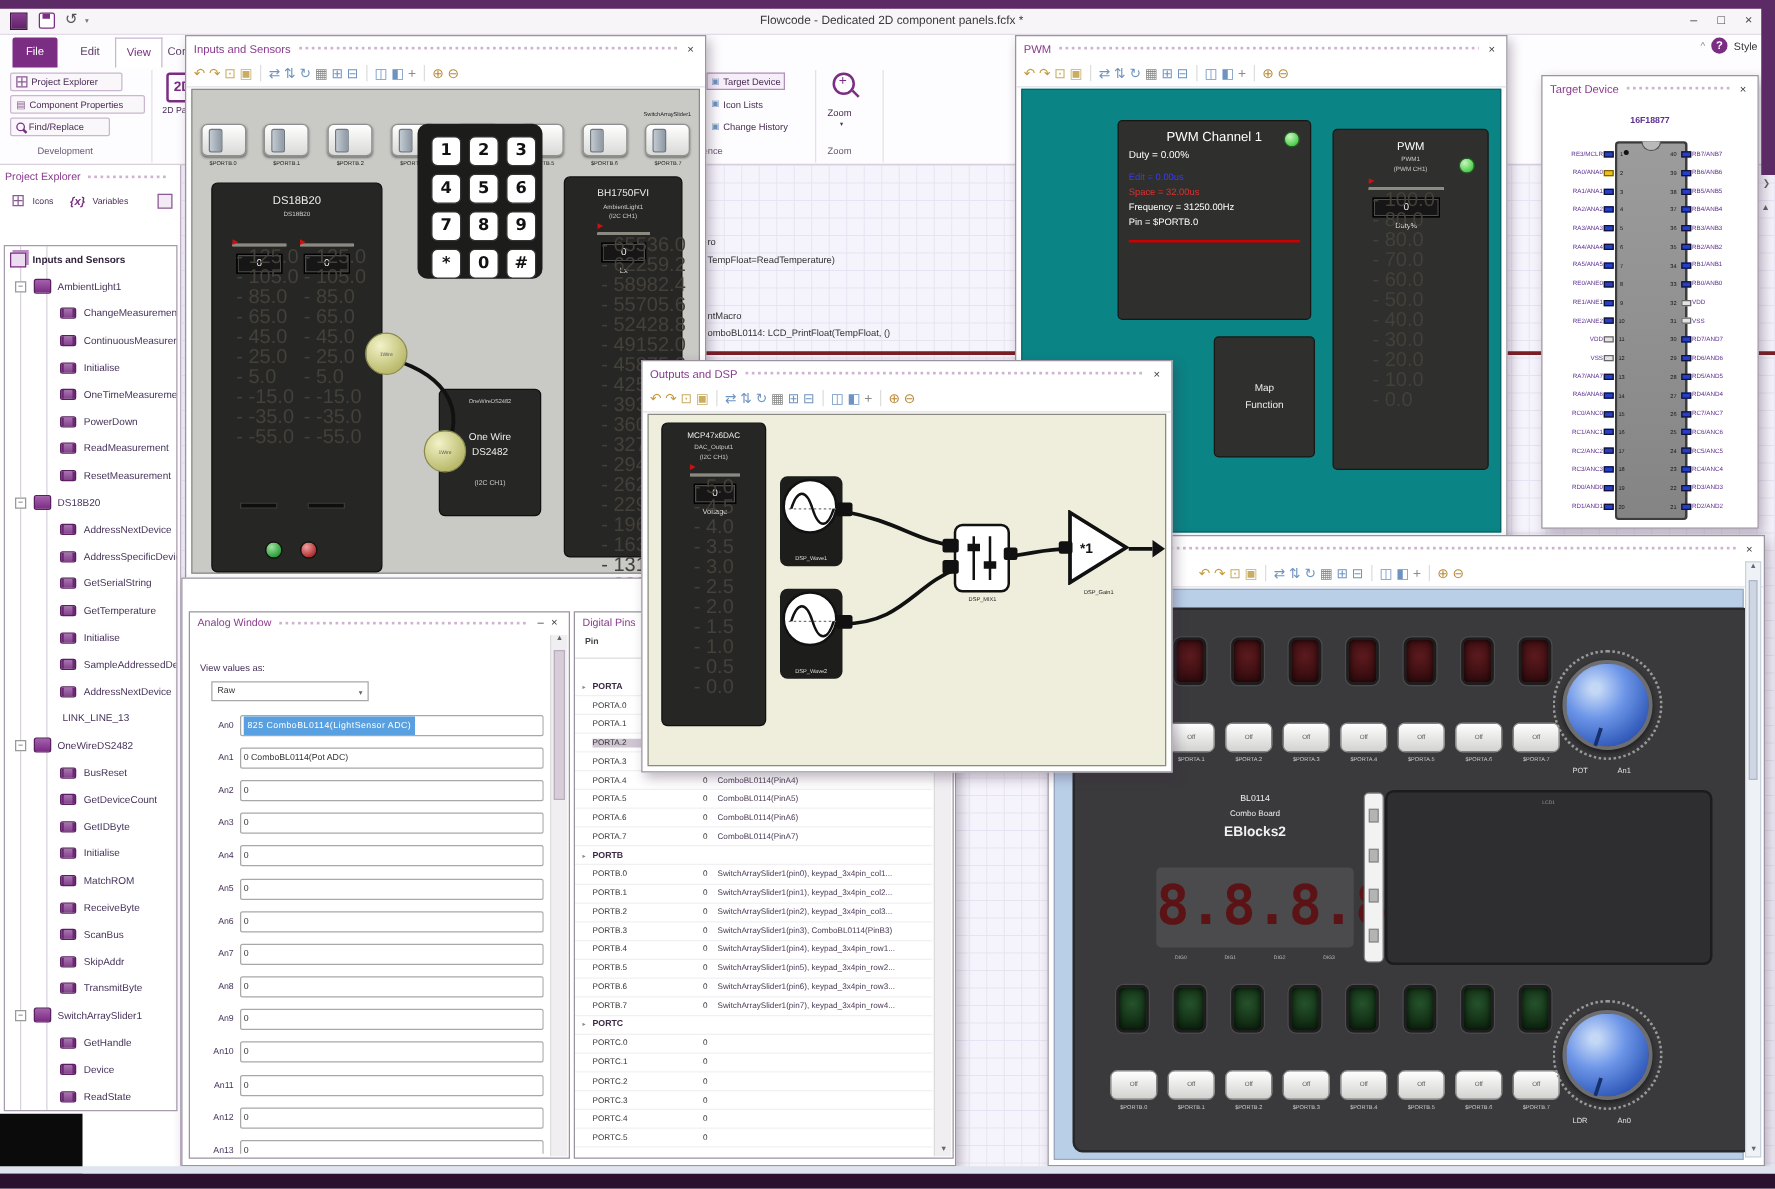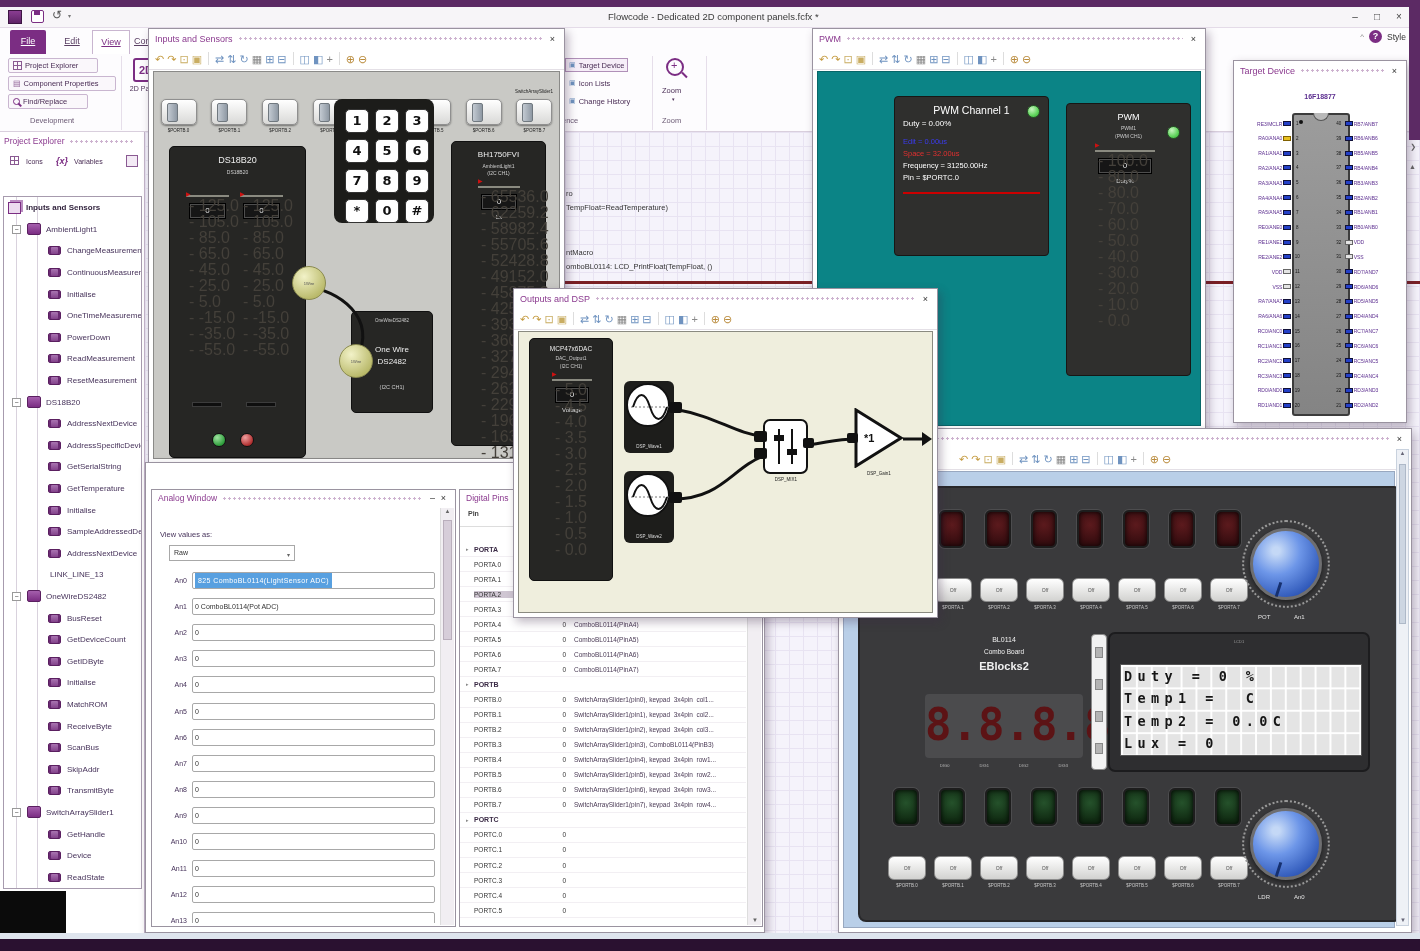--- a/index.html
+++ b/index.html
@@ -18,21 +18,21 @@
   .tb-caret{position:absolute;left:68px;top:5px;font-size:6px;color:#777;}
   .tb-title{position:absolute;left:608px;top:4px;font-size:9.5px;color:#3a3a3a;}
   .wbtn{position:absolute;top:2px;width:18px;height:16px;text-align:center;font-size:10px;color:#444;line-height:16px;}
   .style-row{position:absolute;right:14px;top:30px;z-index:50;display:flex;align-items:center;gap:5px;}
   .style-caret{font-size:8px;color:#888;}
   .help-circ{width:13px;height:13px;border-radius:50%;background:#7b2d83;color:#fff;font-size:9px;font-weight:bold;text-align:center;line-height:13px;}
   .style-lab{font-size:8.5px;color:#333;}
 
   
   .ribbon{position:absolute;left:0;top:28px;width:1420px;height:104px;background:#fdfcfe;border-bottom:1px solid #d9cfdd;z-index:2;}
-  .rtab{position:absolute;top:2px;height:24px;font-size:9px;line-height:22px;text-align:center;color:#5a3f63;text-decoration:underline;}
+  .rtab{position:absolute;top:2px;height:24px;font-size:9px;line-height:22px;text-align:center;color:#5a3f63;}
   .rtab.filled{background:#7b2d83;color:#fff;border-radius:2px 2px 0 0;}
   .rtab.active{background:#fff;border:1px solid #c9b6d0;border-bottom:none;color:#7b2d83;}
   .rgroup-label{position:absolute;font-size:7.5px;color:#6b5a74;}
   .rbtn{position:absolute;height:15px;border:1px solid #c9b6d0;border-radius:2px;background:#faf7fb;font-size:7.5px;color:#4a2d55;display:flex;align-items:center;gap:3px;padding:0 4px;}
   .grid-ic{width:9px;height:9px;border:1px solid #8a5a92;background:linear-gradient(#8a5a92,#8a5a92) center/1px 100% no-repeat,linear-gradient(#8a5a92,#8a5a92) center/100% 1px no-repeat;}
   .list-ic{font-size:8px;color:#8a5a92;line-height:9px;}
   .mag-ic{width:7px;height:7px;border:1.5px solid #7b2d83;border-radius:50%;position:relative;}
   .mag-ic:after{content:"";position:absolute;width:4px;height:1.5px;background:#7b2d83;transform:rotate(45deg);right:-3px;bottom:-1px;}
   .rsep{position:absolute;top:28px;width:1px;height:74px;background:#e6deea;}
   .big2d{position:absolute;left:126px;top:30px;width:40px;height:66px;text-align:center;font-size:7px;color:#4a2d55;}
@@ -670,21 +670,21 @@
     <div class="pw-body"></div>
 
     <div class="pwmbox">
       <div class="pwm-t">PWM Channel 1</div>
       <span class="gled" style="right:8px;top:8px;"></span>
       <div class="pwm-line" style="font-size:8px;">Duty = 0.00%</div>
       <div class="pwm-red"></div>
       <div class="pwm-line" style="margin-top:9px;color:#3b3bf0;">Edit = 0.00us</div>
       <div class="pwm-line" style="color:#e03030;">Space = 32.00us</div>
       <div class="pwm-line">Frequency = 31250.00Hz</div>
-      <div class="pwm-line">Pin = $PORTC.0</div>
+      <div class="pwm-line">Pin = $PORTB.0</div>
     </div>
 
     <div class="pwmsl">
       <div style="text-align:center;font-size:9px;margin-top:8px;">PWM</div>
       <div style="text-align:center;font-size:5px;color:#ccc;margin-top:3px;">PWM1</div>
       <div style="text-align:center;font-size:5px;color:#ccc;margin-top:2px;">(PWM CH1)</div>
       <span class="gled" style="right:10px;top:22px;"></span>
       <div class="sl pwm" style="left:28px;top:46px;width:60px;">
           <div class="sl-track">
             <div class="sl-ticks">
@@ -700,20 +700,24 @@
               <span class="sl-tick">- 10.0</span>
               <span class="sl-tick">- 0.0</span>
             </div>
             <span class="sl-ptr" style="top: calc(100% - 9px);">▶</span>
           </div>
           <div class="sl-val">0</div>
           <div class="sl-unit">Duty%</div>
         </div>
     </div>
 
+    <div class="mapbox">
+      <div style="margin-top:36px;">Map</div>
+      <div style="margin-top:4px;">Function</div>
+    </div>
   </section>
 
   <section class="win win-target">
     <div class="wt">
         <span>Target Device</span>
         <span class="wt-dots"></span>
         <span class="wt-x">×</span>
       </div>
     <div class="chipname">16F18877</div>
     <div class="chipwrap">
@@ -1193,26 +1197,20 @@
 
         <div class="conn">
           <i style="top:12px;"></i>
             <i style="top:44px;"></i>
             <i style="top:76px;"></i>
             <i style="top:108px;"></i>
         </div>
 
         <div class="lcd">
           <div class="lcd-tag">LCD1</div>
-          <div class="lcd-screen">
-              <div class="lcd-line">Duty = 0 %</div>
-              <div class="lcd-line">Temp1 =  C</div>
-              <div class="lcd-line">Temp2 = 0.0C</div>
-              <div class="lcd-line">Lux = 0</div>
-            </div>
         </div>
 
         <div class="led-row" style="left:33px;top:300px;">
             <div class="bled grn"></div>
             <div class="bled grn"></div>
             <div class="bled grn"></div>
             <div class="bled grn"></div>
             <div class="bled grn"></div>
             <div class="bled grn"></div>
             <div class="bled grn"></div>

